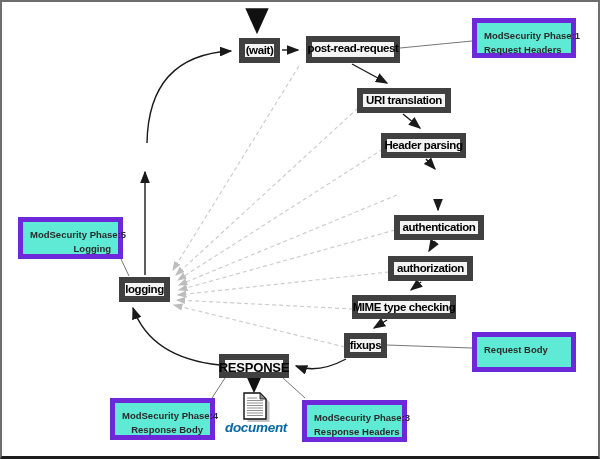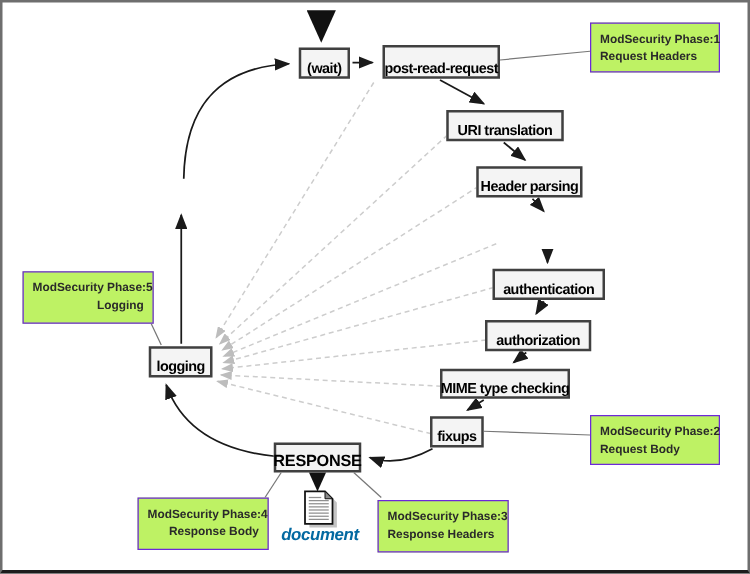--- a/index.html
+++ b/index.html
@@ -10,30 +10,30 @@
     background:#fff;
     border:2px solid #6e6e6e;
     border-bottom:3px solid #1c1c1c;
     overflow:hidden;
     font-family:"Liberation Sans","DejaVu Sans",sans-serif;
   }
   #wires{position:absolute;left:0;top:0;width:600px;height:459px;z-index:0;}
   .stage{
     position:absolute;z-index:2;
     background:#f4f4f4;
-    border:2px solid #404040;
-    display:flex;align-items:flex-end;justify-content:center;
+    border:6px solid #404040;
+    display:flex;align-items:flex-start;justify-content:center;
     font-weight:bold;font-size:11.5px;letter-spacing:-0.4px;color:#000;
     box-sizing:border-box;white-space:nowrap;
   }
   .stage.big{font-size:13px;letter-spacing:-0.2px;}
   .phase{
     position:absolute;z-index:2;
-    background:#bef264;
-    border:1px solid #6d28d9;
+    background:#5eead4;
+    border:5px solid #6d28d9;
     box-sizing:border-box;
     font-weight:bold;font-size:9.5px;line-height:1.45;color:#2a2a2a;
     padding:6px 7px 0 7px;
     white-space:nowrap;
   }
   .phase.right{text-align:right;}
   .doc-label{
     position:absolute;z-index:2;
     font-weight:bold;font-style:italic;font-size:13.5px;letter-spacing:-0.3px;color:#0369a1;
     text-align:center;
@@ -139,21 +139,20 @@
     </div>
   <div class="stage" style="left:117px;top:275px;width:51px;height:25px;">
       <span>logging</span>
     </div>
 
   <div class="phase" style="left:470px;top:16px;width:104px;height:40px;">
     <div>ModSecurity Phase:1</div>
     <div>Request Headers</div>
   </div>
   <div class="phase" style="left:470px;top:330px;width:104px;height:40px;">
-    <div>ModSecurity Phase:2</div>
     <div>Request Body</div>
   </div>
   <div class="phase" style="left:300px;top:398px;width:105px;height:42px;">
     <div>ModSecurity Phase:3</div>
     <div>Response Headers</div>
   </div>
   <div class="phase right" style="left:108px;top:396px;width:105px;height:42px;">
     <div>ModSecurity Phase:4</div>
     <div>Response Body</div>
   </div>

